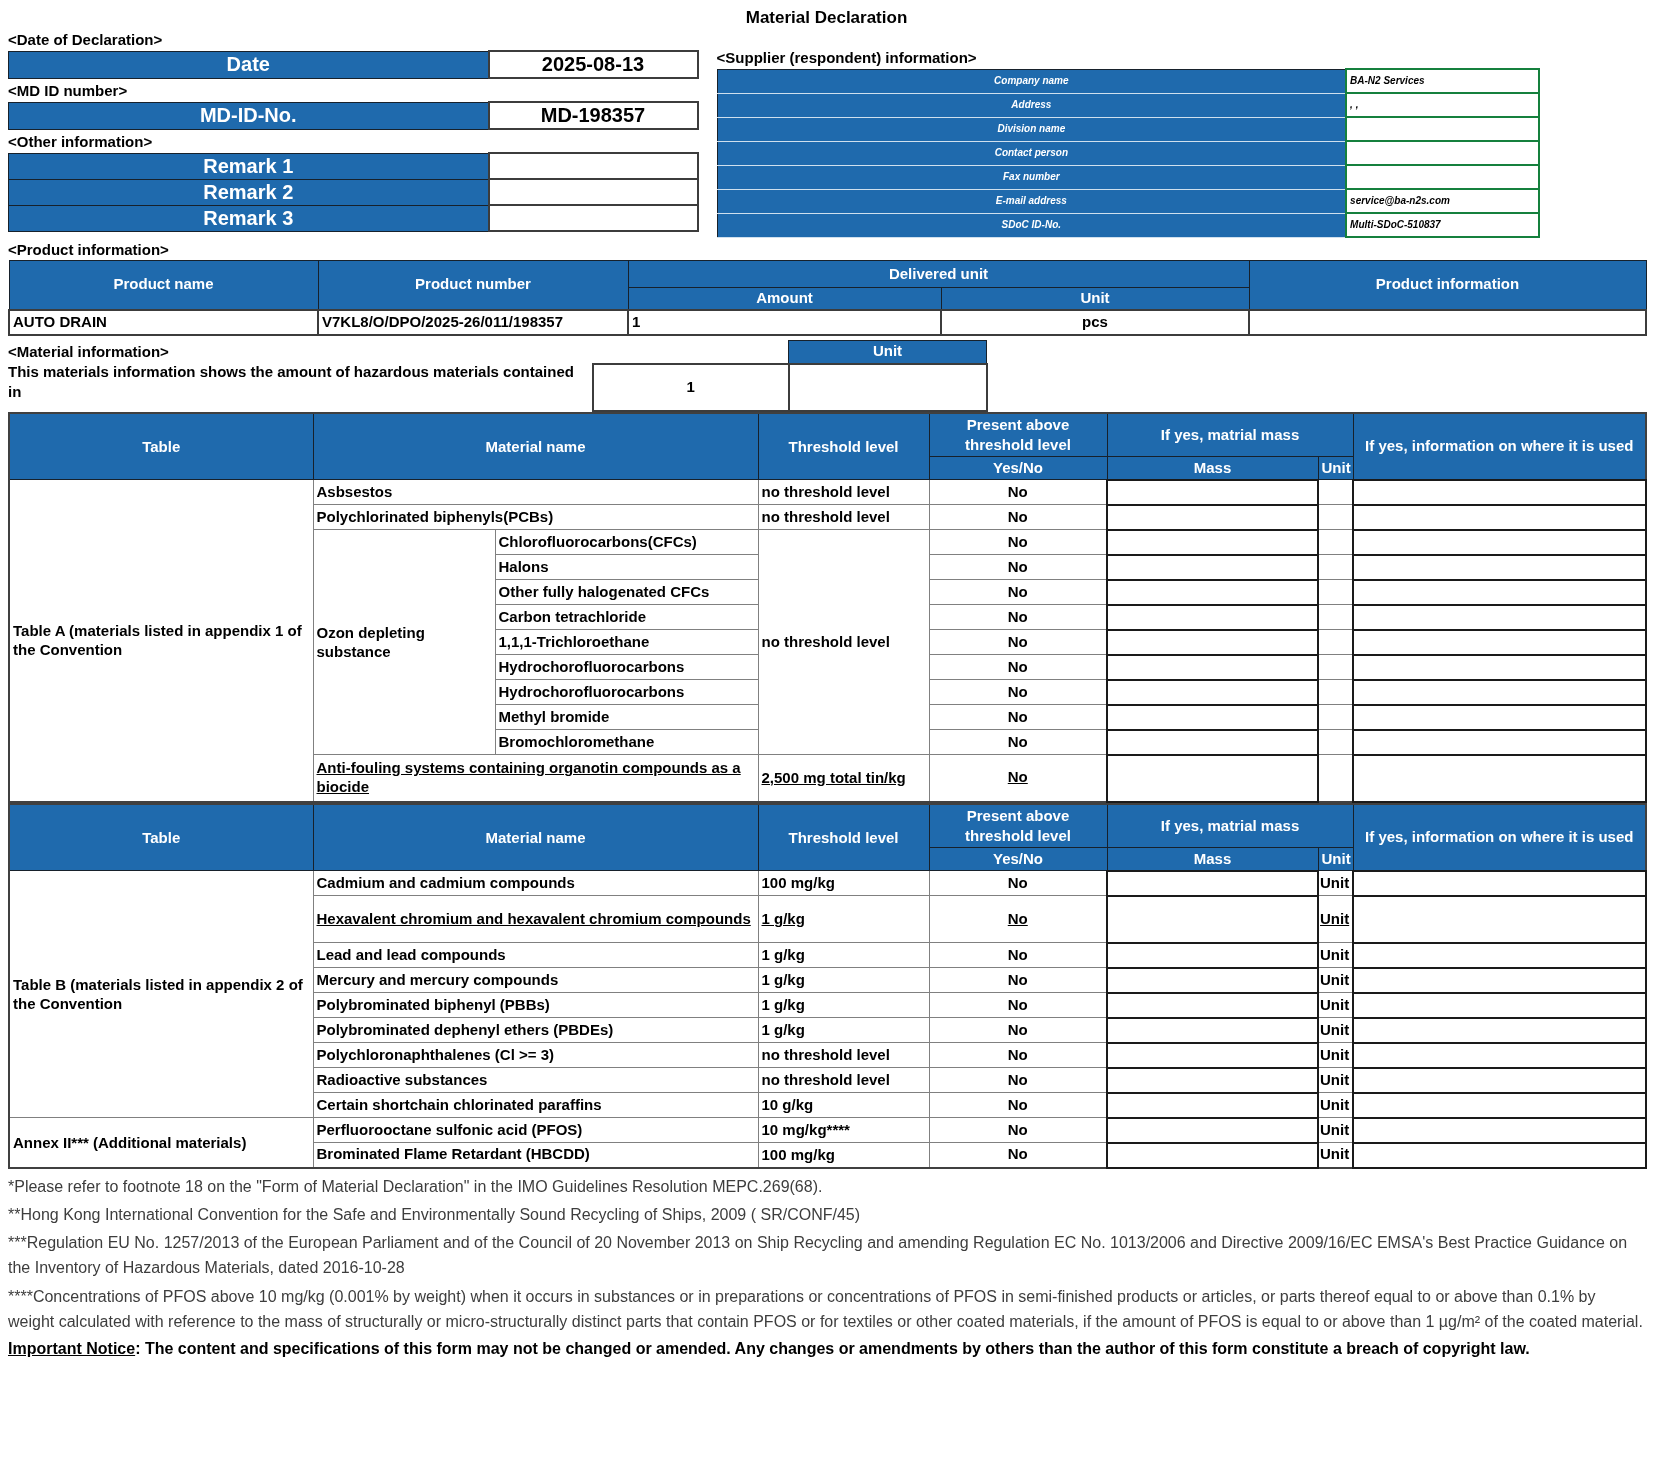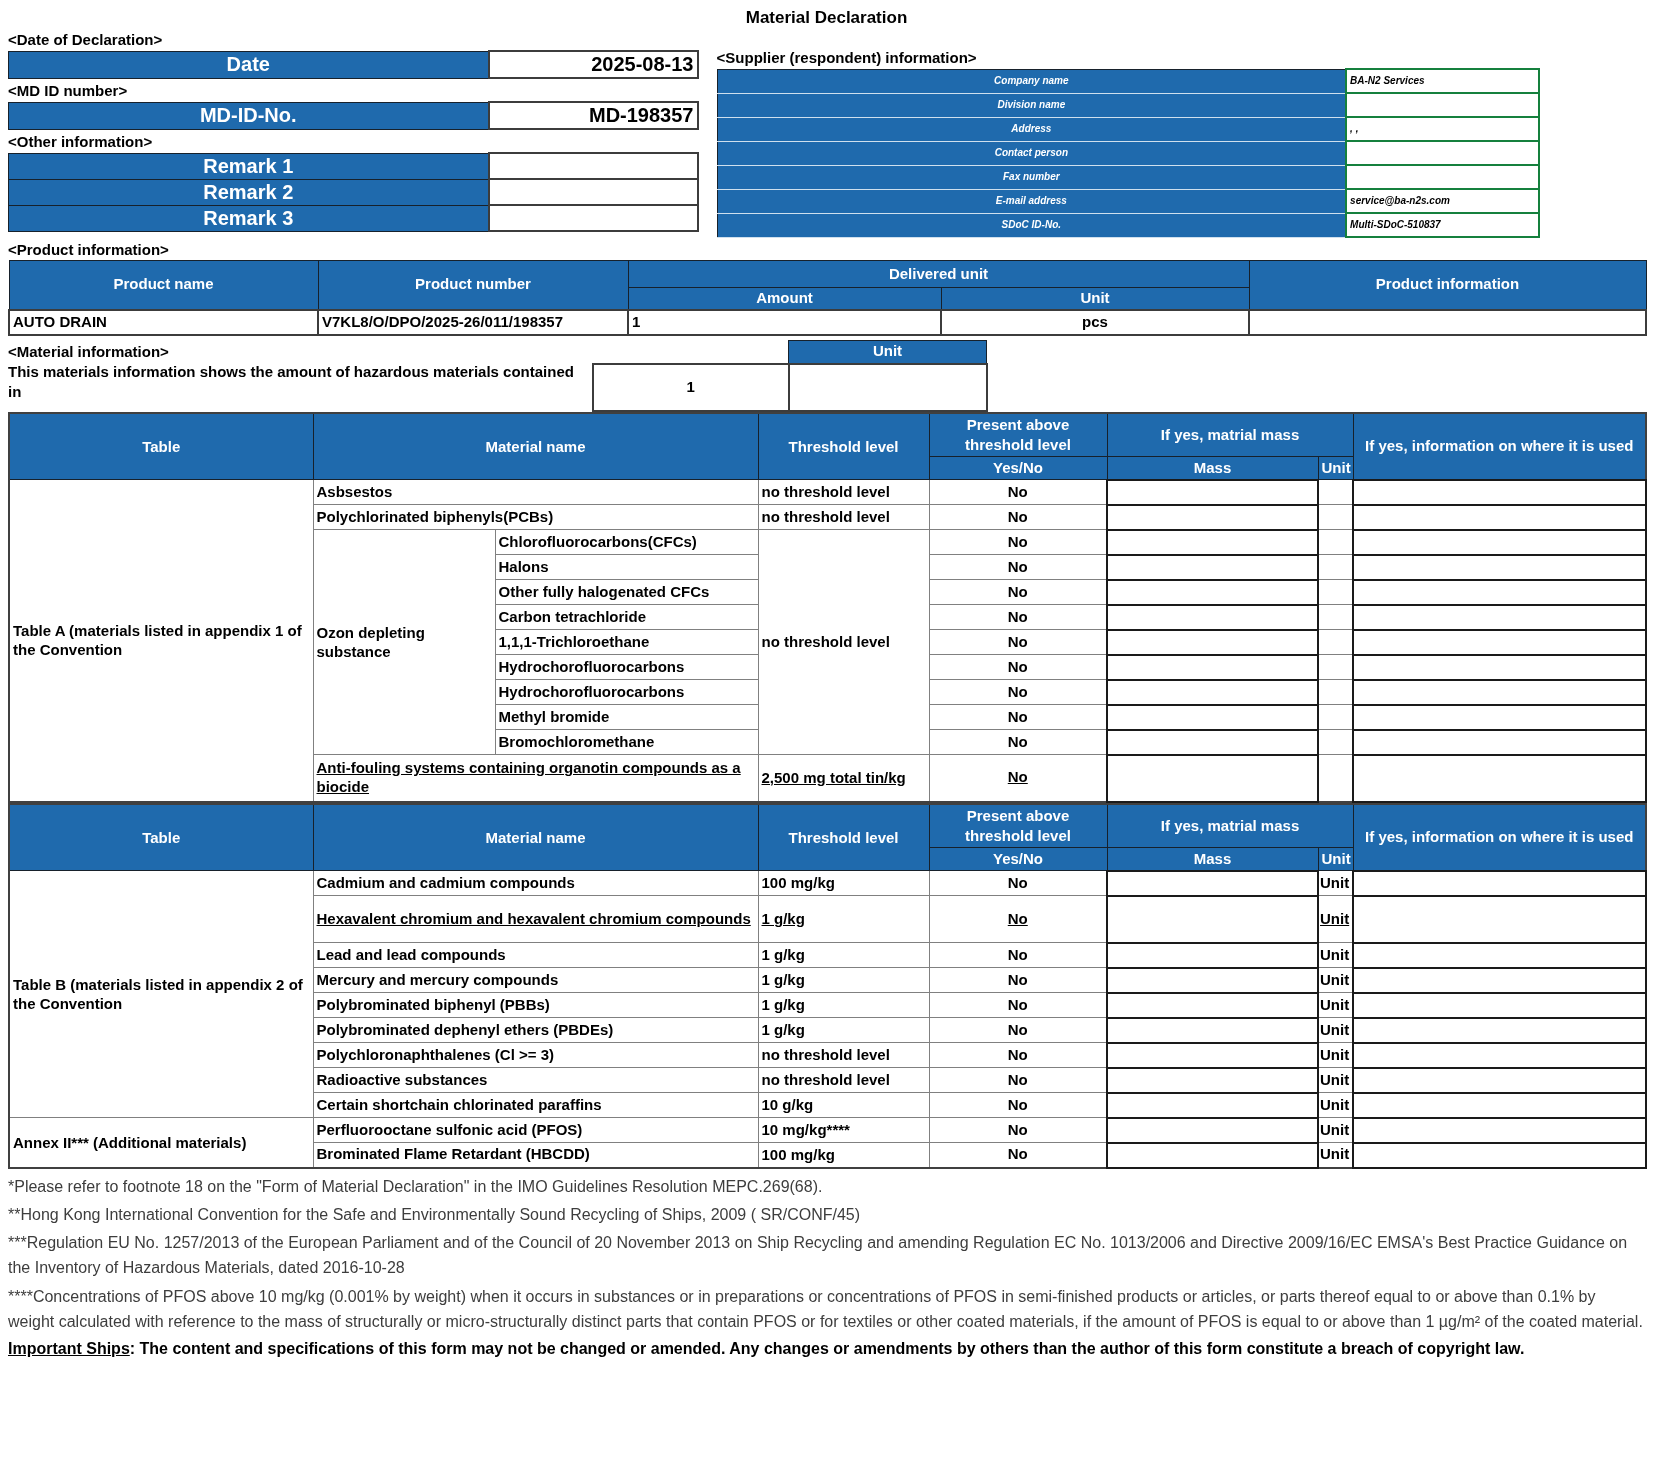--- a/index.html
+++ b/index.html
@@ -11,21 +11,21 @@
   td,th{overflow:hidden;padding:0 3px;line-height:1.25;}
   .blue{background:#1f6aad;color:#fff;font-weight:bold;text-align:center;}
 
   
   .toprow{display:flex;align-items:flex-start;}
   .topleft{width:700px;}
   .topright{width:945px;margin-top:18px;padding-left:12px;box-sizing:border-box;}
   .kv{width:689px;font-size:20px;}
   .kv tr{height:24px;}
   .kv td.lbl{border:1px solid #17212b;}
-  .kv td.val{border:2px solid #3c3c3c;background:#fff;font-weight:bold;text-align:right;}
+  .kv td.val{border:2px solid #3c3c3c;background:#fff;font-weight:bold;text-align:center;}
   .sup{width:822px;font-size:10px;font-style:italic;}
   .sup tr{height:24px;}
   .sup td.lbl{border:1px solid #17212b;border-bottom:1px solid #cfe0ee;}
   .sup td.val{border:2px solid #15803d;background:#fff;font-weight:bold;text-align:left;}
 
   
   .prod{width:1637px;font-size:15px;margin-top:2px;}
   .prod th{border:1px solid #17212b;}
   .prod td{border:2px solid #3c3c3c;font-weight:bold;}
   .prod tr.h1{height:27px;}
@@ -128,26 +128,26 @@
         <colgroup>
             <col style="width:629px">
             <col style="width:193px">
           </colgroup>
         <tbody>
             <tr>
           <td class="lbl blue">Company name</td>
           <td class="val">BA-N2 Services</td>
         </tr>
         <tr>
-          <td class="lbl blue">Division name</td>
-          <td class="val"></td>
-        </tr>
-        <tr>
           <td class="lbl blue">Address</td>
           <td class="val">, ,</td>
+        </tr>
+        <tr>
+          <td class="lbl blue">Division name</td>
+          <td class="val"></td>
         </tr>
         <tr>
           <td class="lbl blue">Contact person</td>
           <td class="val"></td>
         </tr>
         <tr>
           <td class="lbl blue">Fax number</td>
           <td class="val"></td>
         </tr>
         <tr>
@@ -450,15 +450,15 @@
         <td class="info"></td>
       </tr>
     </tbody>
   </table>
 
   <div class="foot">
     <p>*Please refer to footnote 18 on the "Form of Material Declaration" in the IMO Guidelines Resolution MEPC.269(68).</p>
     <p>**Hong Kong International Convention for the Safe and Environmentally Sound Recycling of Ships, 2009 ( SR/CONF/45)</p>
     <p>***Regulation EU No. 1257/2013 of the European Parliament and of the Council of 20 November 2013 on Ship Recycling and amending Regulation EC No. 1013/2006 and Directive 2009/16/EC EMSA's Best Practice Guidance on the Inventory of Hazardous Materials, dated 2016-10-28</p>
     <p>****Concentrations of PFOS above 10 mg/kg (0.001% by weight) when it occurs in substances or in preparations or concentrations of PFOS in semi-finished products or articles, or parts thereof equal to or above than 0.1% by weight calculated with reference to the mass of structurally or micro-structurally distinct parts that contain PFOS or for textiles or other coated materials, if the amount of PFOS is equal to or above than 1 µg/m² of the coated material.</p>
-    <p class="notice"><span class="nl">Important Ships</span><span>: The content and specifications of this form may not be changed or amended. Any changes or amendments by others than the author of this form constitute a breach of copyright law.</span></p>
+    <p class="notice"><span class="nl">Important Notice</span><span>: The content and specifications of this form may not be changed or amended. Any changes or amendments by others than the author of this form constitute a breach of copyright law.</span></p>
   </div>
 </div>
 
 </body></html>

